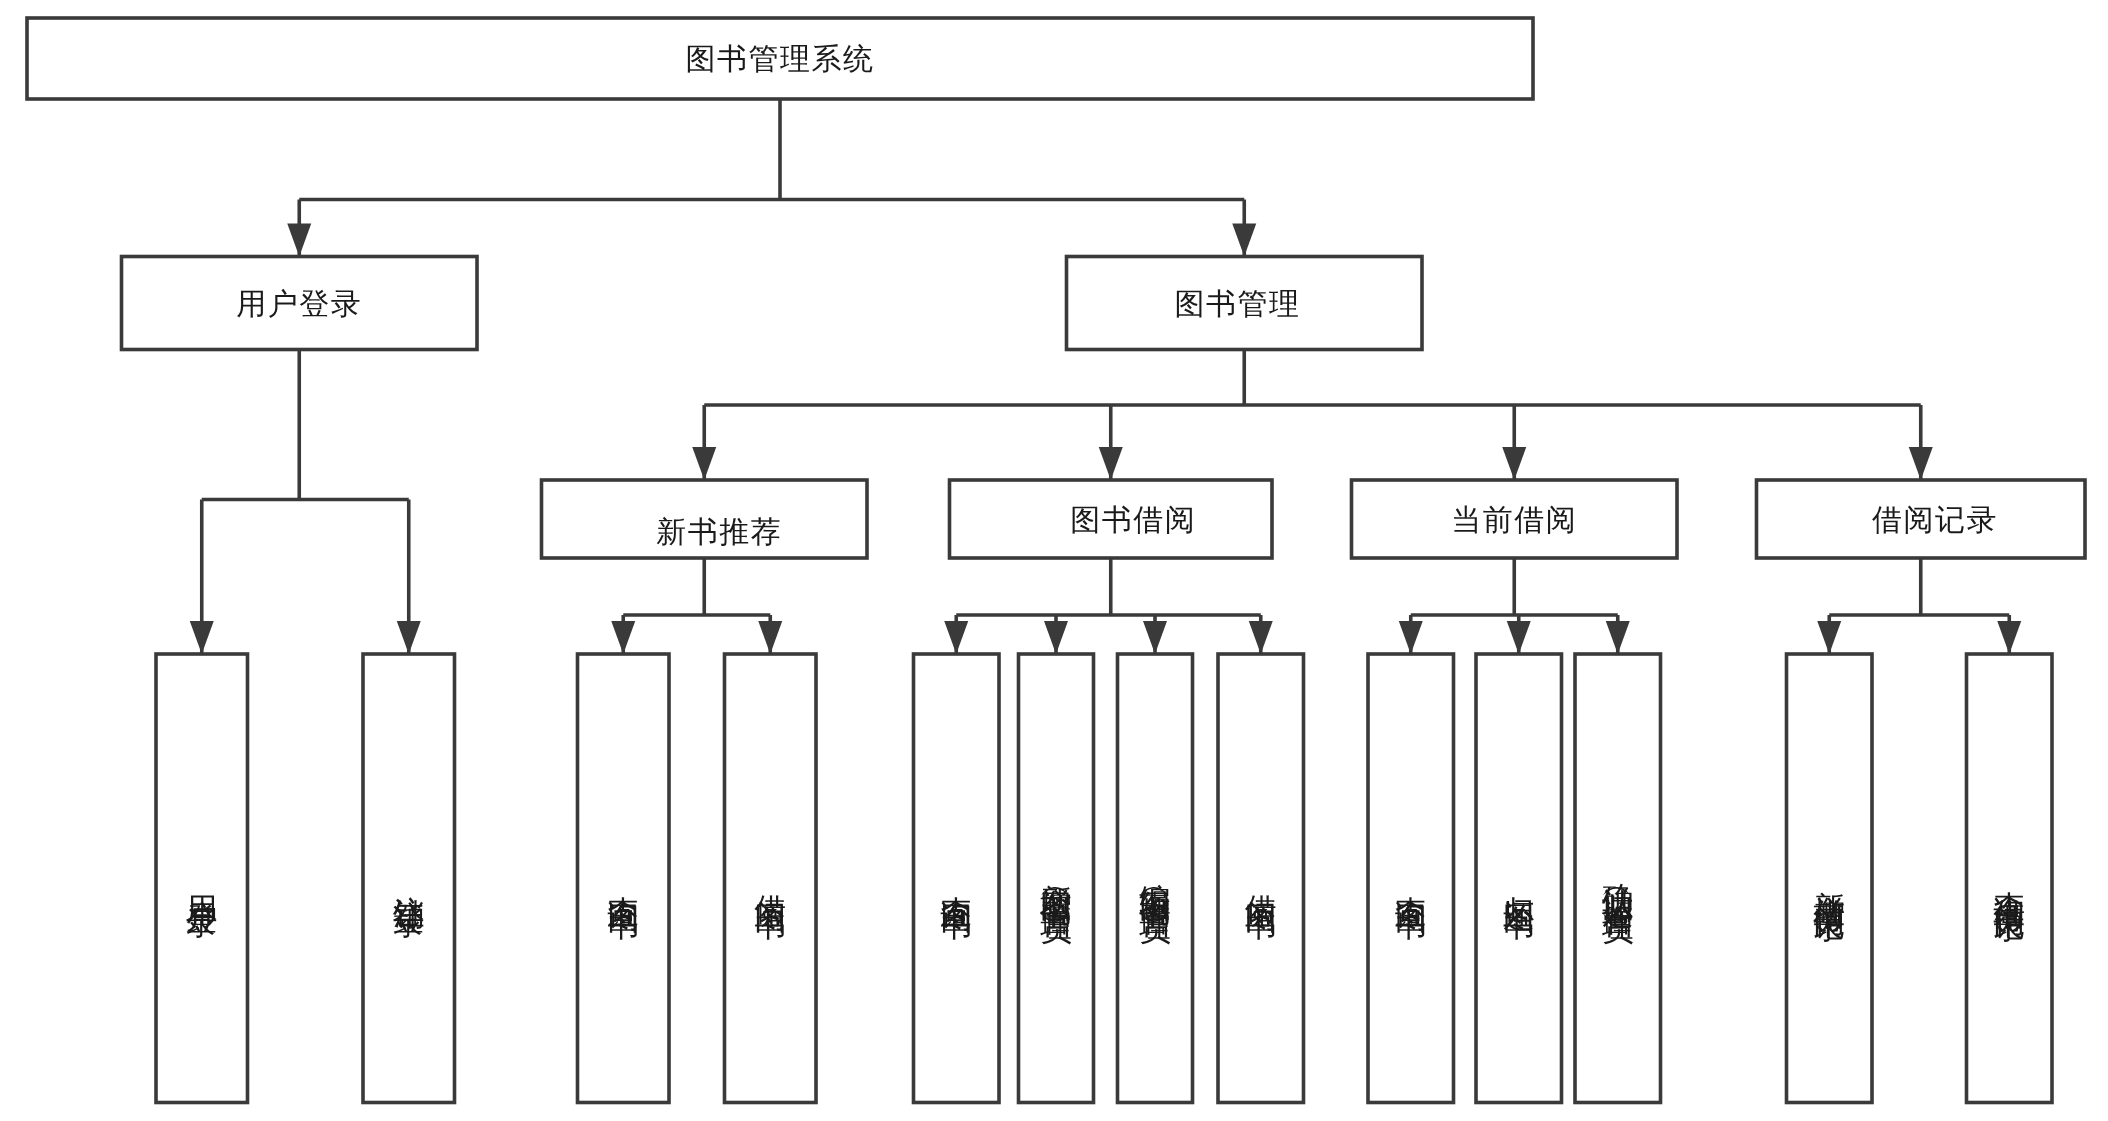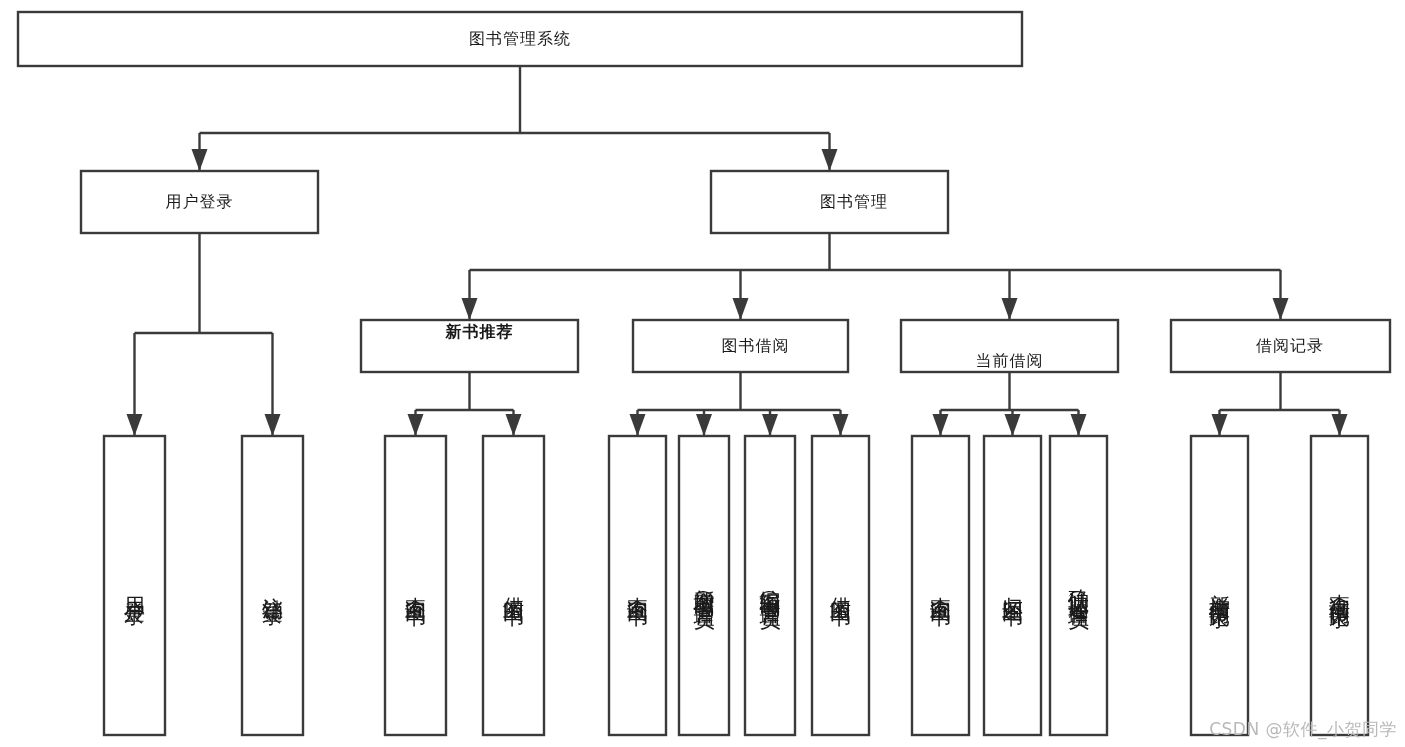--- a/index.html
+++ b/index.html
@@ -59,21 +59,21 @@
   }
   .hlabel-wrap {
     position: absolute;
     display: flex;
     align-items: center;
     justify-content: center;
     pointer-events: none;
   }
   .hlabel-wrap span {
     font-family: "DejaVu Sans", "Liberation Sans", sans-serif;
-    font-size: 16px;
+    font-size: 20px;
     color: #1a1a1a;
     letter-spacing: 1px;
   }
   #watermark {
     position: absolute;
     right: 8px;
     bottom: 6px;
     font-family: "DejaVu Sans", "Liberation Sans", sans-serif;
     font-size: 17px;
     color: #b9b9b9;
@@ -165,30 +165,30 @@
       </g>
   </svg>
 
   <div id="label-layer">
       <div class="hlabel-wrap" style="left: 18px; top: 12px; width: 1004px; height: 54px;">
         <span>图书管理系统</span>
       </div>
       <div class="hlabel-wrap" style="left: 81px; top: 171px; width: 237px; height: 62px;">
         <span>用户登录</span>
       </div>
-      <div class="hlabel-wrap" style="left: 711px; top: 171px; width: 228px; height: 62px; margin-left: 29px;">
+      <div class="hlabel-wrap" style="left: 711px; top: 171px; width: 228px; height: 62px;">
         <span>图书管理</span>
       </div>
       <div class="vlabel-wrap" style="left: 104px; top: 436px; width: 61px; height: 299px;">
         <span style="max-height: 291px;">用户登录</span>
       </div>
       <div class="vlabel-wrap" style="left: 242px; top: 436px; width: 61px; height: 299px;">
         <span style="max-height: 291px;">注销登录</span>
       </div>
-      <div class="hlabel-wrap" style="left: 361px; top: 306px; width: 237px; height: 52px; font-weight: bold;">
+      <div class="hlabel-wrap" style="left: 361px; top: 328px; width: 237px; height: 52px;">
         <span>新书推荐</span>
       </div>
       <div class="vlabel-wrap" style="left: 385px; top: 436px; width: 61px; height: 299px;">
         <span style="max-height: 291px;">查询图书</span>
       </div>
       <div class="vlabel-wrap" style="left: 483px; top: 436px; width: 61px; height: 299px;">
         <span style="max-height: 291px;">借阅图书</span>
       </div>
       <div class="hlabel-wrap" style="left: 633px; top: 320px; width: 245px; height: 52px;">
         <span>图书借阅</span>
@@ -198,21 +198,21 @@
       </div>
       <div class="vlabel-wrap" style="left: 679px; top: 436px; width: 50px; height: 299px;">
         <span style="max-height: 291px;">新增图书（管理员）</span>
       </div>
       <div class="vlabel-wrap" style="left: 745px; top: 436px; width: 50px; height: 299px;">
         <span style="max-height: 291px;">编辑图书（管理员）</span>
       </div>
       <div class="vlabel-wrap" style="left: 812px; top: 436px; width: 57px; height: 299px;">
         <span style="max-height: 291px;">借阅图书</span>
       </div>
-      <div class="hlabel-wrap" style="left: 901px; top: 320px; width: 217px; height: 52px; align-items: flex-end;">
+      <div class="hlabel-wrap" style="left: 901px; top: 320px; width: 217px; height: 52px;">
         <span>当前借阅</span>
       </div>
       <div class="vlabel-wrap" style="left: 912px; top: 436px; width: 57px; height: 299px;">
         <span style="max-height: 291px;">查询图书</span>
       </div>
       <div class="vlabel-wrap" style="left: 984px; top: 436px; width: 57px; height: 299px;">
         <span style="max-height: 291px;">归还图书</span>
       </div>
       <div class="vlabel-wrap" style="left: 1050px; top: 436px; width: 57px; height: 299px;">
         <span style="max-height: 291px;">确认归还（管理员）</span>
@@ -221,14 +221,13 @@
         <span>借阅记录</span>
       </div>
       <div class="vlabel-wrap" style="left: 1191px; top: 436px; width: 57px; height: 299px;">
         <span style="max-height: 291px;">新增借阅记录</span>
       </div>
       <div class="vlabel-wrap" style="left: 1311px; top: 436px; width: 57px; height: 299px;">
         <span style="max-height: 291px;">查询借阅记录</span>
       </div>
     </div>
 
-  <div id="watermark">CSDN @软件_小贺同学</div>
 </div>
 
 </body></html>

